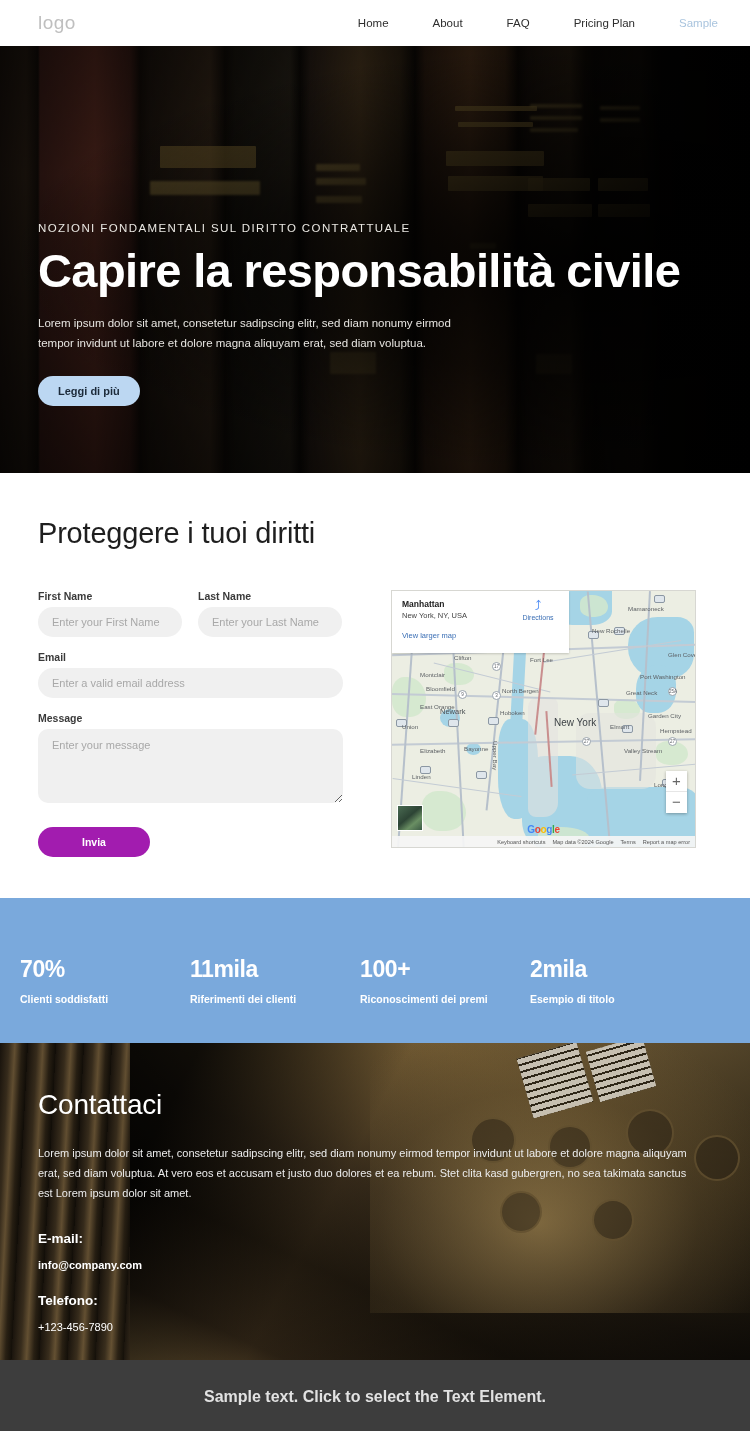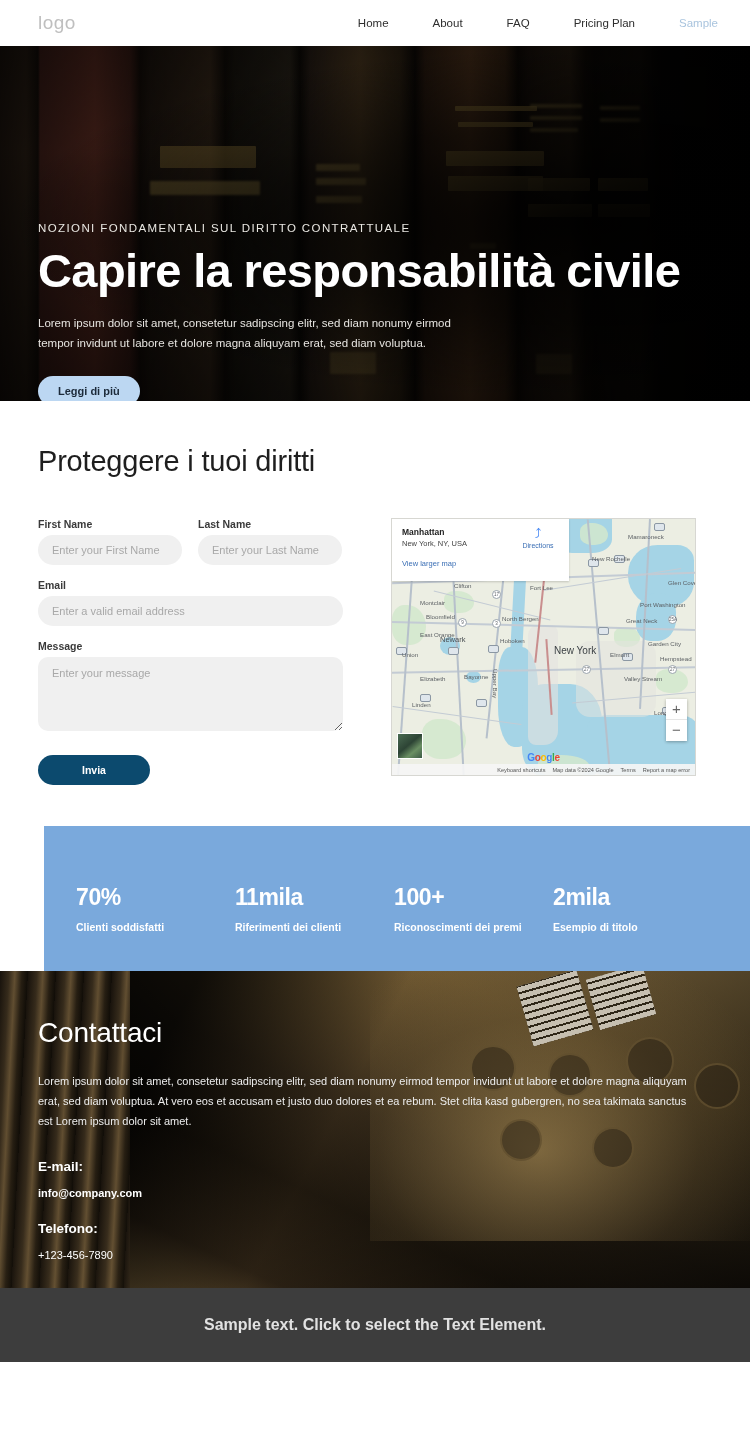--- a/index.html
+++ b/index.html
@@ -21,21 +21,21 @@
     font-size:19px; color:#bfbfbf; letter-spacing:.5px; font-weight:400;text-align:right;
   }
   .nav{ margin-left:auto; display:flex; align-items:center; gap:44px; }
   .nav-item{
     font-size:11.5px; color:#2e2e2e; cursor:pointer; white-space:nowrap;
   }
   .nav-item.active{ color:#a9c4de; }
 
   
   .hero{
-    position:relative; height:355px; overflow:hidden;
+    position:relative; height:427px; overflow:hidden;
     background:#701a75;
   }
   .hero-bg{ position:absolute; inset:0; }
   
   .hero-bg .spines{
     position:absolute; inset:0;
     background:
       linear-gradient(90deg,
         #2a1d14 0px,#3a2a1c 26px,#1d140d 38px,
         #5b2c24 40px,#7a3a2c 95px,#4a241c 130px,#19100a 140px,
@@ -96,21 +96,21 @@
   .finput{
     width:100%; background:#f0f0f0; border:none; border-radius:17px;
     padding:9px 14px; font-size:11px; color:#9a9a9a;
     font-family:"Liberation Sans", sans-serif; outline:none;
   }
   .finput::placeholder{ color:#a8a8a8; }
   textarea.finput{
     border-radius:10px; height:74px; resize:vertical; padding-top:10px;
   }
   .btn-send{
-    background:#0c4a6e; color:#fff; border:none; border-radius:16px;
+    background:#a21caf; color:#fff; border:none; border-radius:16px;
     font-size:10.5px; font-weight:700; padding:9px 0; width:112px;
     cursor:pointer; margin-top:6px;
   }
 
   
   .map{
     position:relative; width:305px; height:258px; overflow:hidden;
     background:#e9eadf; border:1px solid #d7d7d2;
   }
   .map-land{
@@ -175,23 +175,22 @@
     font-size:5.6px; color:#555;
   }
   .thumb{
     position:absolute; left:5px; bottom:16px; width:26px; height:26px; z-index:6;
     border:1px solid #fff;
     background:linear-gradient(140deg,#4a6b52,#2d4435 45%,#6a8f63 70%,#3c5a45);
   }
 
   
   .stats{
-    background:#7aa9dc; height:145px; padding:58px 38px 0 32px;
+    background:#7aa9dc; height:145px; padding:58px 38px 0 20px;
     display:flex;
-    margin-left:44px;
   }
   .stat{ width:170px; }
   .stat-num{ font-size:23px; font-weight:700; color:#fff; letter-spacing:-.4px; }
   .stat-lbl{ font-size:10.5px; font-weight:700; color:#fff; margin-top:10px; }
 
   
   .contact{
     position:relative; height:317px; overflow:hidden; background:#1a1510;
   }
   .contact-bg{ position:absolute; inset:0;

